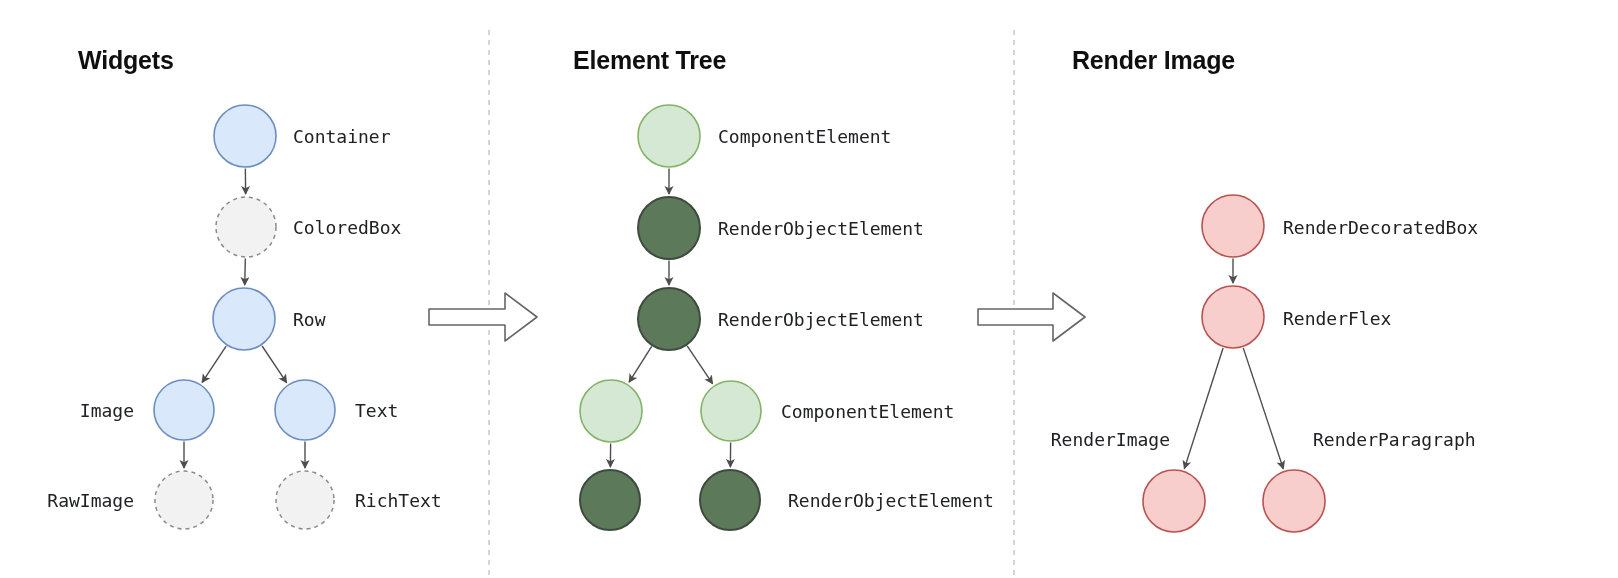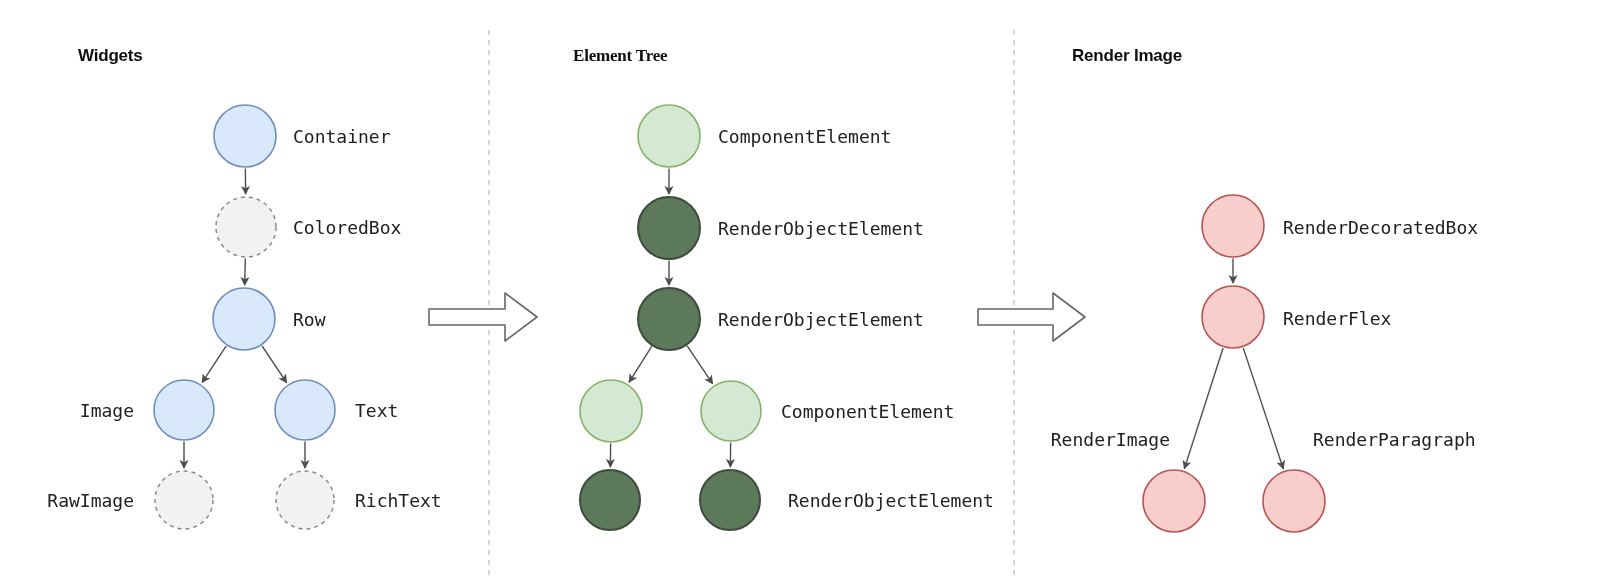--- a/index.html
+++ b/index.html
@@ -1,22 +1,22 @@
 <!DOCTYPE html>
 <html><head>
 <meta charset="utf-8">
 <style>
   html,body{margin:0;padding:0;background:#ffffff;}
   #canvas{position:relative;width:1618px;height:578px;background:#ffffff;overflow:hidden;
           font-family:"Liberation Sans",sans-serif;}
   #diagram{position:absolute;left:0;top:0;}
-  .heading{position:absolute;top:46px;font-size:17px;font-weight:600;letter-spacing:-0.2px;
+  .heading{position:absolute;top:46px;font-size:25px;font-weight:600;letter-spacing:-0.2px;
            color:#0f0f0f;white-space:nowrap;font-family:"Liberation Sans",sans-serif;}
   .heading-widgets{left:78px;}
-  .heading-element-tree{left:573px;font-family:Liberation Serif, serif;}
+  .heading-element-tree{left:573px;}
   .heading-render-tree{left:1072px;}
   .node-label{font-family:"DejaVu Sans Mono","Liberation Mono",monospace;font-size:18px;}
 </style>
 </head>
 <body>
 
 <div id="canvas">
   <svg id="diagram" width="1618" height="578" viewBox="0 0 1618 578">
       <defs>
         <marker id="ah" markerWidth="10" markerHeight="10" refX="8" refY="4.5" orient="auto" markerUnits="userSpaceOnUse">

